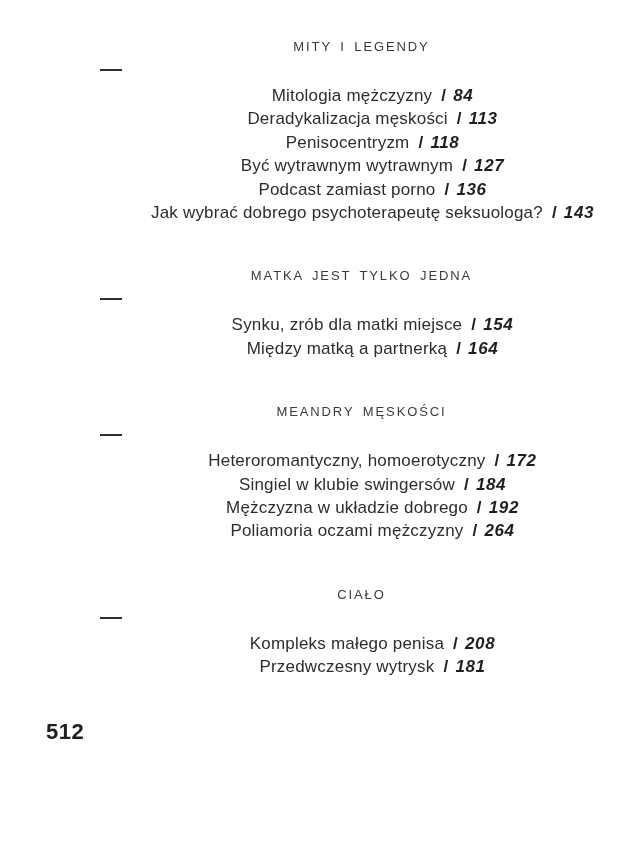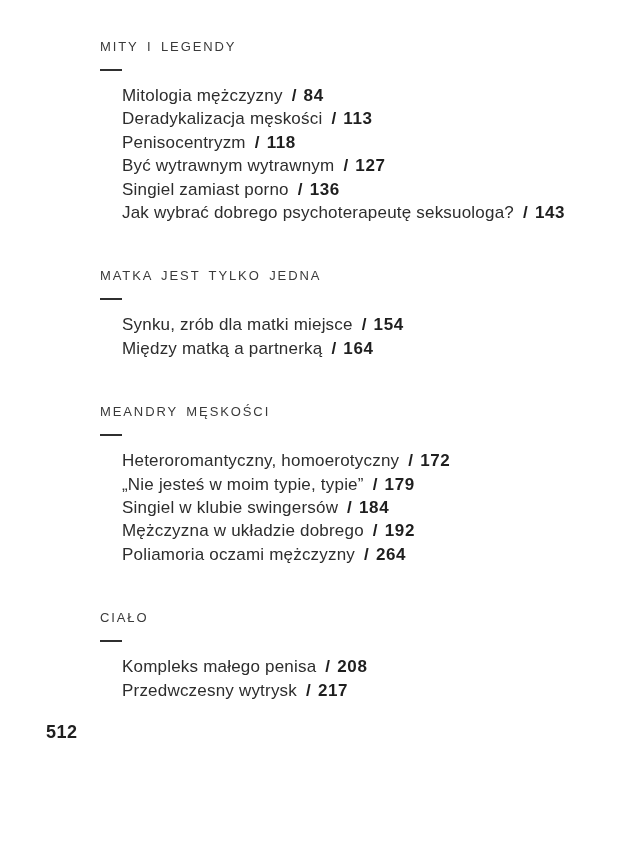--- a/index.html
+++ b/index.html
@@ -13,20 +13,21 @@
     overflow: hidden;
     position: relative;
     font-family: "Liberation Sans", sans-serif;
     -webkit-font-smoothing: antialiased;
   }
   .content {
     padding: 39px 0 0 100px;
   }
   .toc-section {
     margin: 0 0 44px 0;
+    text-align: center;
   }
   .sec-title {
     margin: 0;
     font-size: 13px;
     font-weight: 400;
     letter-spacing: 1.9px;
     word-spacing: 3px;
     color: #3a3a3a;
     line-height: 15px;
   }
@@ -53,75 +54,75 @@
   }
   .item-sep {
     font-weight: 700;
     color: #1f1f1f;
     margin: 0 7px 0 9px;
   }
   .item-page {
     font-weight: 700;
     color: #1f1f1f;
     letter-spacing: 0.6px;
+    font-style: italic;
   }
   .folio {
     position: absolute;
     left: 46px;
     top: 720px;
-    font-size: 18px;
+    font-size: 22px;
     font-weight: 700;
     color: #1f1f1f;
     letter-spacing: 0.5px;
     line-height: 24px;
   }
 </style>
 </head>
 <body>
 
 <main class="content">
 
   <section class="toc-section">
     <h2 class="sec-title">MITY I LEGENDY</h2>
     <div class="sec-rule"></div>
     <ul class="sec-items">
       <li class="toc-item"><span class="item-title">Mitologia mężczyzny</span><span class="item-sep">/</span><span class="item-page">84</span></li>
       <li class="toc-item"><span class="item-title">Deradykalizacja męskości</span><span class="item-sep">/</span><span class="item-page">113</span></li>
       <li class="toc-item"><span class="item-title">Penisocentryzm</span><span class="item-sep">/</span><span class="item-page">118</span></li>
       <li class="toc-item"><span class="item-title">Być wytrawnym wytrawnym</span><span class="item-sep">/</span><span class="item-page">127</span></li>
-      <li class="toc-item"><span class="item-title">Singiel zamiast porno</span><span class="item-sep">/</span><span class="item-page">136</span></li>
+      <li class="toc-item"><span class="item-title">Podcast zamiast porno</span><span class="item-sep">/</span><span class="item-page">136</span></li>
       <li class="toc-item"><span class="item-title">Jak wybrać dobrego psychoterapeutę seksuologa?</span><span class="item-sep">/</span><span class="item-page">143</span></li>
     </ul>
   </section>
 
   <section class="toc-section">
     <h2 class="sec-title">MATKA JEST TYLKO JEDNA</h2>
     <div class="sec-rule"></div>
     <ul class="sec-items">
       <li class="toc-item"><span class="item-title">Synku, zrób dla matki miejsce</span><span class="item-sep">/</span><span class="item-page">154</span></li>
       <li class="toc-item"><span class="item-title">Między matką a partnerką</span><span class="item-sep">/</span><span class="item-page">164</span></li>
     </ul>
   </section>
 
   <section class="toc-section">
     <h2 class="sec-title">MEANDRY MĘSKOŚCI</h2>
     <div class="sec-rule"></div>
     <ul class="sec-items">
       <li class="toc-item"><span class="item-title">Heteroromantyczny, homoerotyczny</span><span class="item-sep">/</span><span class="item-page">172</span></li>
-      <li class="toc-item"><span class="item-title">„Nie jesteś w moim typie, typie”</span><span class="item-sep">/</span><span class="item-page">179</span></li>
       <li class="toc-item"><span class="item-title">Singiel w klubie swingersów</span><span class="item-sep">/</span><span class="item-page">184</span></li>
       <li class="toc-item"><span class="item-title">Mężczyzna w układzie dobrego</span><span class="item-sep">/</span><span class="item-page">192</span></li>
       <li class="toc-item"><span class="item-title">Poliamoria oczami mężczyzny</span><span class="item-sep">/</span><span class="item-page">264</span></li>
     </ul>
   </section>
 
   <section class="toc-section">
     <h2 class="sec-title">CIAŁO</h2>
     <div class="sec-rule"></div>
     <ul class="sec-items">
       <li class="toc-item"><span class="item-title">Kompleks małego penisa</span><span class="item-sep">/</span><span class="item-page">208</span></li>
-      <li class="toc-item"><span class="item-title">Przedwczesny wytrysk</span><span class="item-sep">/</span><span class="item-page">217</span></li>
+      <li class="toc-item"><span class="item-title">Przedwczesny wytrysk</span><span class="item-sep">/</span><span class="item-page">181</span></li>
     </ul>
   </section>
 
 </main>
 
 <div class="folio">512</div>
 
 </body></html>

